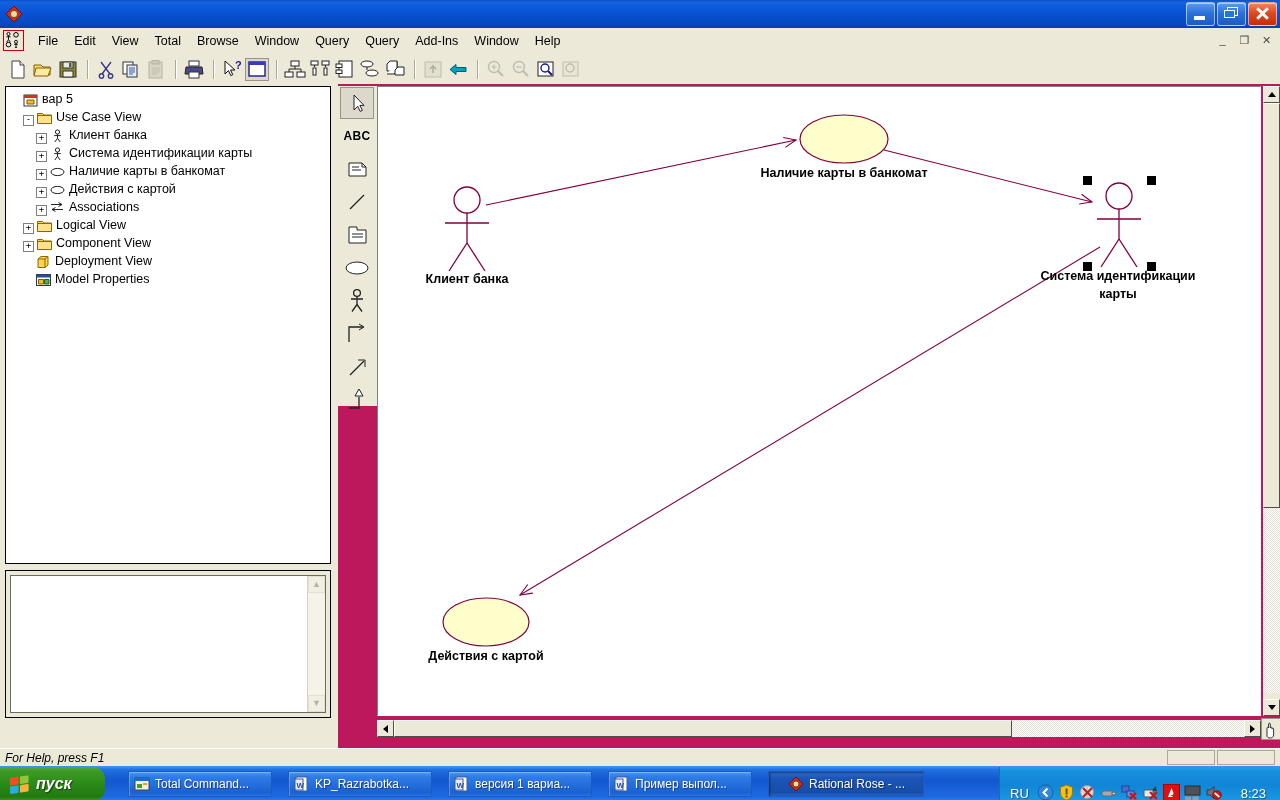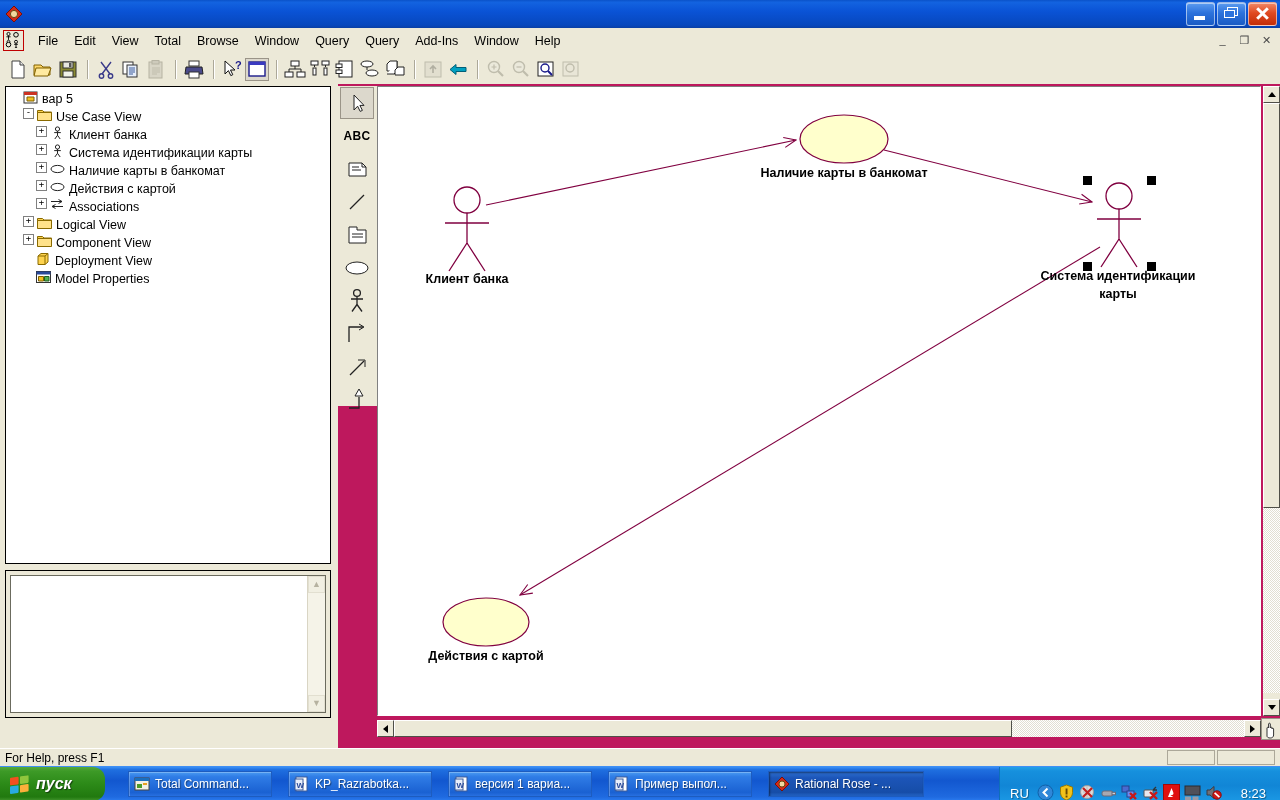--- a/index.html
+++ b/index.html
@@ -71,21 +71,21 @@
   
   .body-area{position:absolute;left:0;top:84px;width:1280px;height:664px;background:#ece9d8;}
 
   
   .leftpane{position:absolute;left:5px;top:2px;width:326px;height:575px;}
   .tree-box{
     position:absolute;left:0;top:0;width:326px;height:478px;background:#fff;
     border:1px solid #000;box-sizing:border-box;overflow:hidden;
   }
   .tree{padding:3px 0 0 4px;font-size:12.5px;color:#000;}
-  .trow{height:18px;line-height:18px;white-space:nowrap;display:flex;align-items:flex-start;}
+  .trow{height:18px;line-height:18px;white-space:nowrap;display:flex;align-items:flex-end;}
   .tbox{width:9px;height:9px;border:1px solid #808080;background:#fff;
     font-size:9px;line-height:7px;text-align:center;color:#000;margin-right:3px;flex:0 0 auto;
     font-family:"DejaVu Sans Mono",monospace;}
   .tspace{width:13px;flex:0 0 auto;}
   .ticon{width:16px;height:15px;margin-right:3px;flex:0 0 auto;position:relative;}
   .tlabel{font-size:12.5px;}
   .tlabel.sel{background:#ece9d8;padding:0 2px;outline:1px dotted #555;}
 
   .doc-box{
     position:absolute;left:0;top:484px;width:326px;height:148px;
@@ -136,20 +136,21 @@
   .arrow{position:absolute;width:0;height:0;}
   .ar-up{border-left:4px solid transparent;border-right:4px solid transparent;border-bottom:5px solid #000;left:4px;top:5px;}
   .ar-dn{border-left:4px solid transparent;border-right:4px solid transparent;border-top:5px solid #000;left:4px;top:5px;}
   .ar-lf{border-top:4px solid transparent;border-bottom:4px solid transparent;border-right:5px solid #000;left:5px;top:4px;}
   .ar-rt{border-top:4px solid transparent;border-bottom:4px solid transparent;border-left:5px solid #000;left:5px;top:4px;}
 
   
   .statusbar{
     position:absolute;left:0;top:748px;width:1280px;height:18px;background:#ece9d8;
     border-top:1px solid #fff;
+    font-style:italic;
   }
   .status-text{position:absolute;left:5px;top:2px;font-size:12px;color:#000;}
   .status-cell{position:absolute;top:1px;height:15px;
     border:1px solid #aca899;box-sizing:border-box;background:#ece9d8;}
 
   
   .taskbar{
     position:absolute;left:0;top:766px;width:1280px;height:34px;
     background:linear-gradient(180deg,#3a90f5 0%,#1f6fe0 8%,#1257cf 40%,#1f6ae0 88%,#2b7cf0 100%);
     border-top:1px solid #3f8ff5;
@@ -164,20 +165,21 @@
     text-shadow:1px 1px 1px rgba(0,0,0,.55);}
   .taskbtn{
     position:absolute;top:4px;height:26px;border-radius:0;
     background:linear-gradient(180deg,#4a9bf2 0%,#2f7ce6 20%,#1a61d2 85%,#2870e0 100%);
     border:1px solid #1d5cbf;display:flex;align-items:center;box-sizing:border-box;
     box-shadow:inset 1px 1px 0 rgba(255,255,255,.25);
   }
   .taskbtn.active{
     background:linear-gradient(180deg,#2d6fd0 0%,#1c55b8 25%,#164da8 85%,#2363c4 100%);
     box-shadow:inset 1px 1px 2px rgba(0,0,0,.45);
+    padding-left:14px;
   }
   .taskbtn .tbico{width:16px;height:16px;margin-left:5px;margin-right:5px;flex:0 0 auto;position:relative;}
   .taskbtn .tblab{color:#fff;font-size:12px;white-space:nowrap;overflow:hidden;
     text-shadow:1px 1px 1px rgba(0,0,0,.45);}
   .tray{
     position:absolute;right:0;top:0;width:280px;height:34px;
     background:linear-gradient(180deg,#23a0e8 0%,#1690dd 12%,#1186d6 55%,#1b98e4 100%);
     border-left:1px solid #0e6fb8;display:flex;align-items:flex-end;
   }
   .tray .rl{color:#fff;font-size:13px;margin-left:10px;margin-right:6px;

